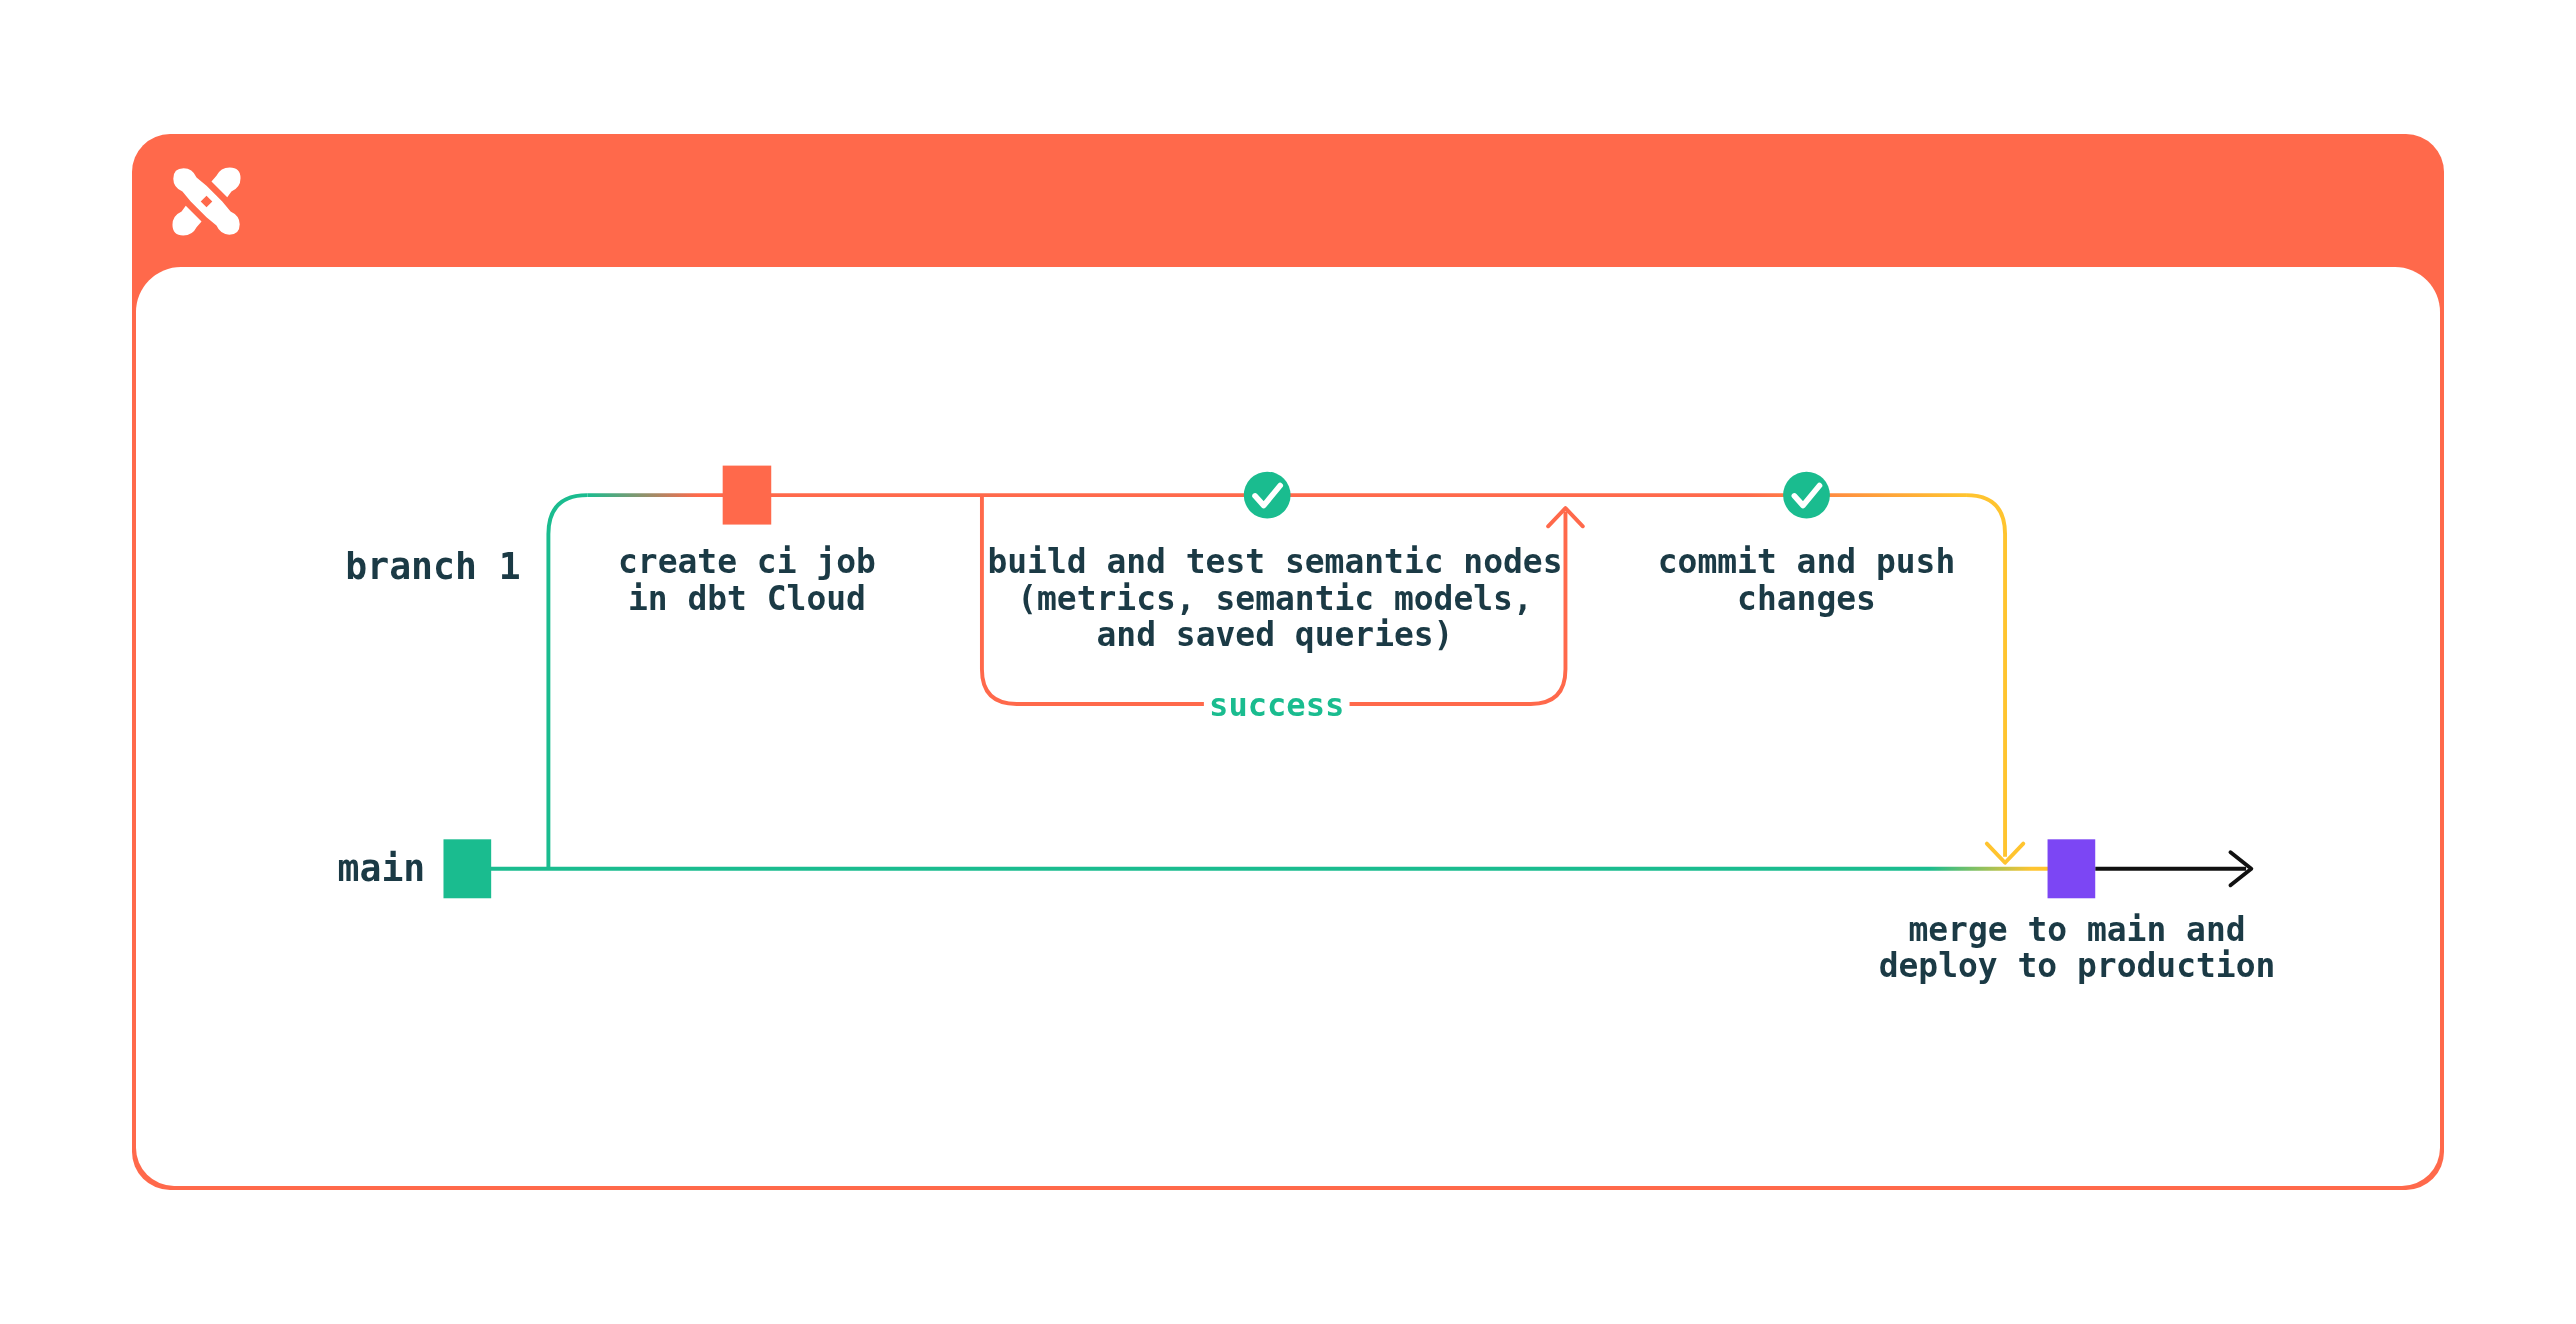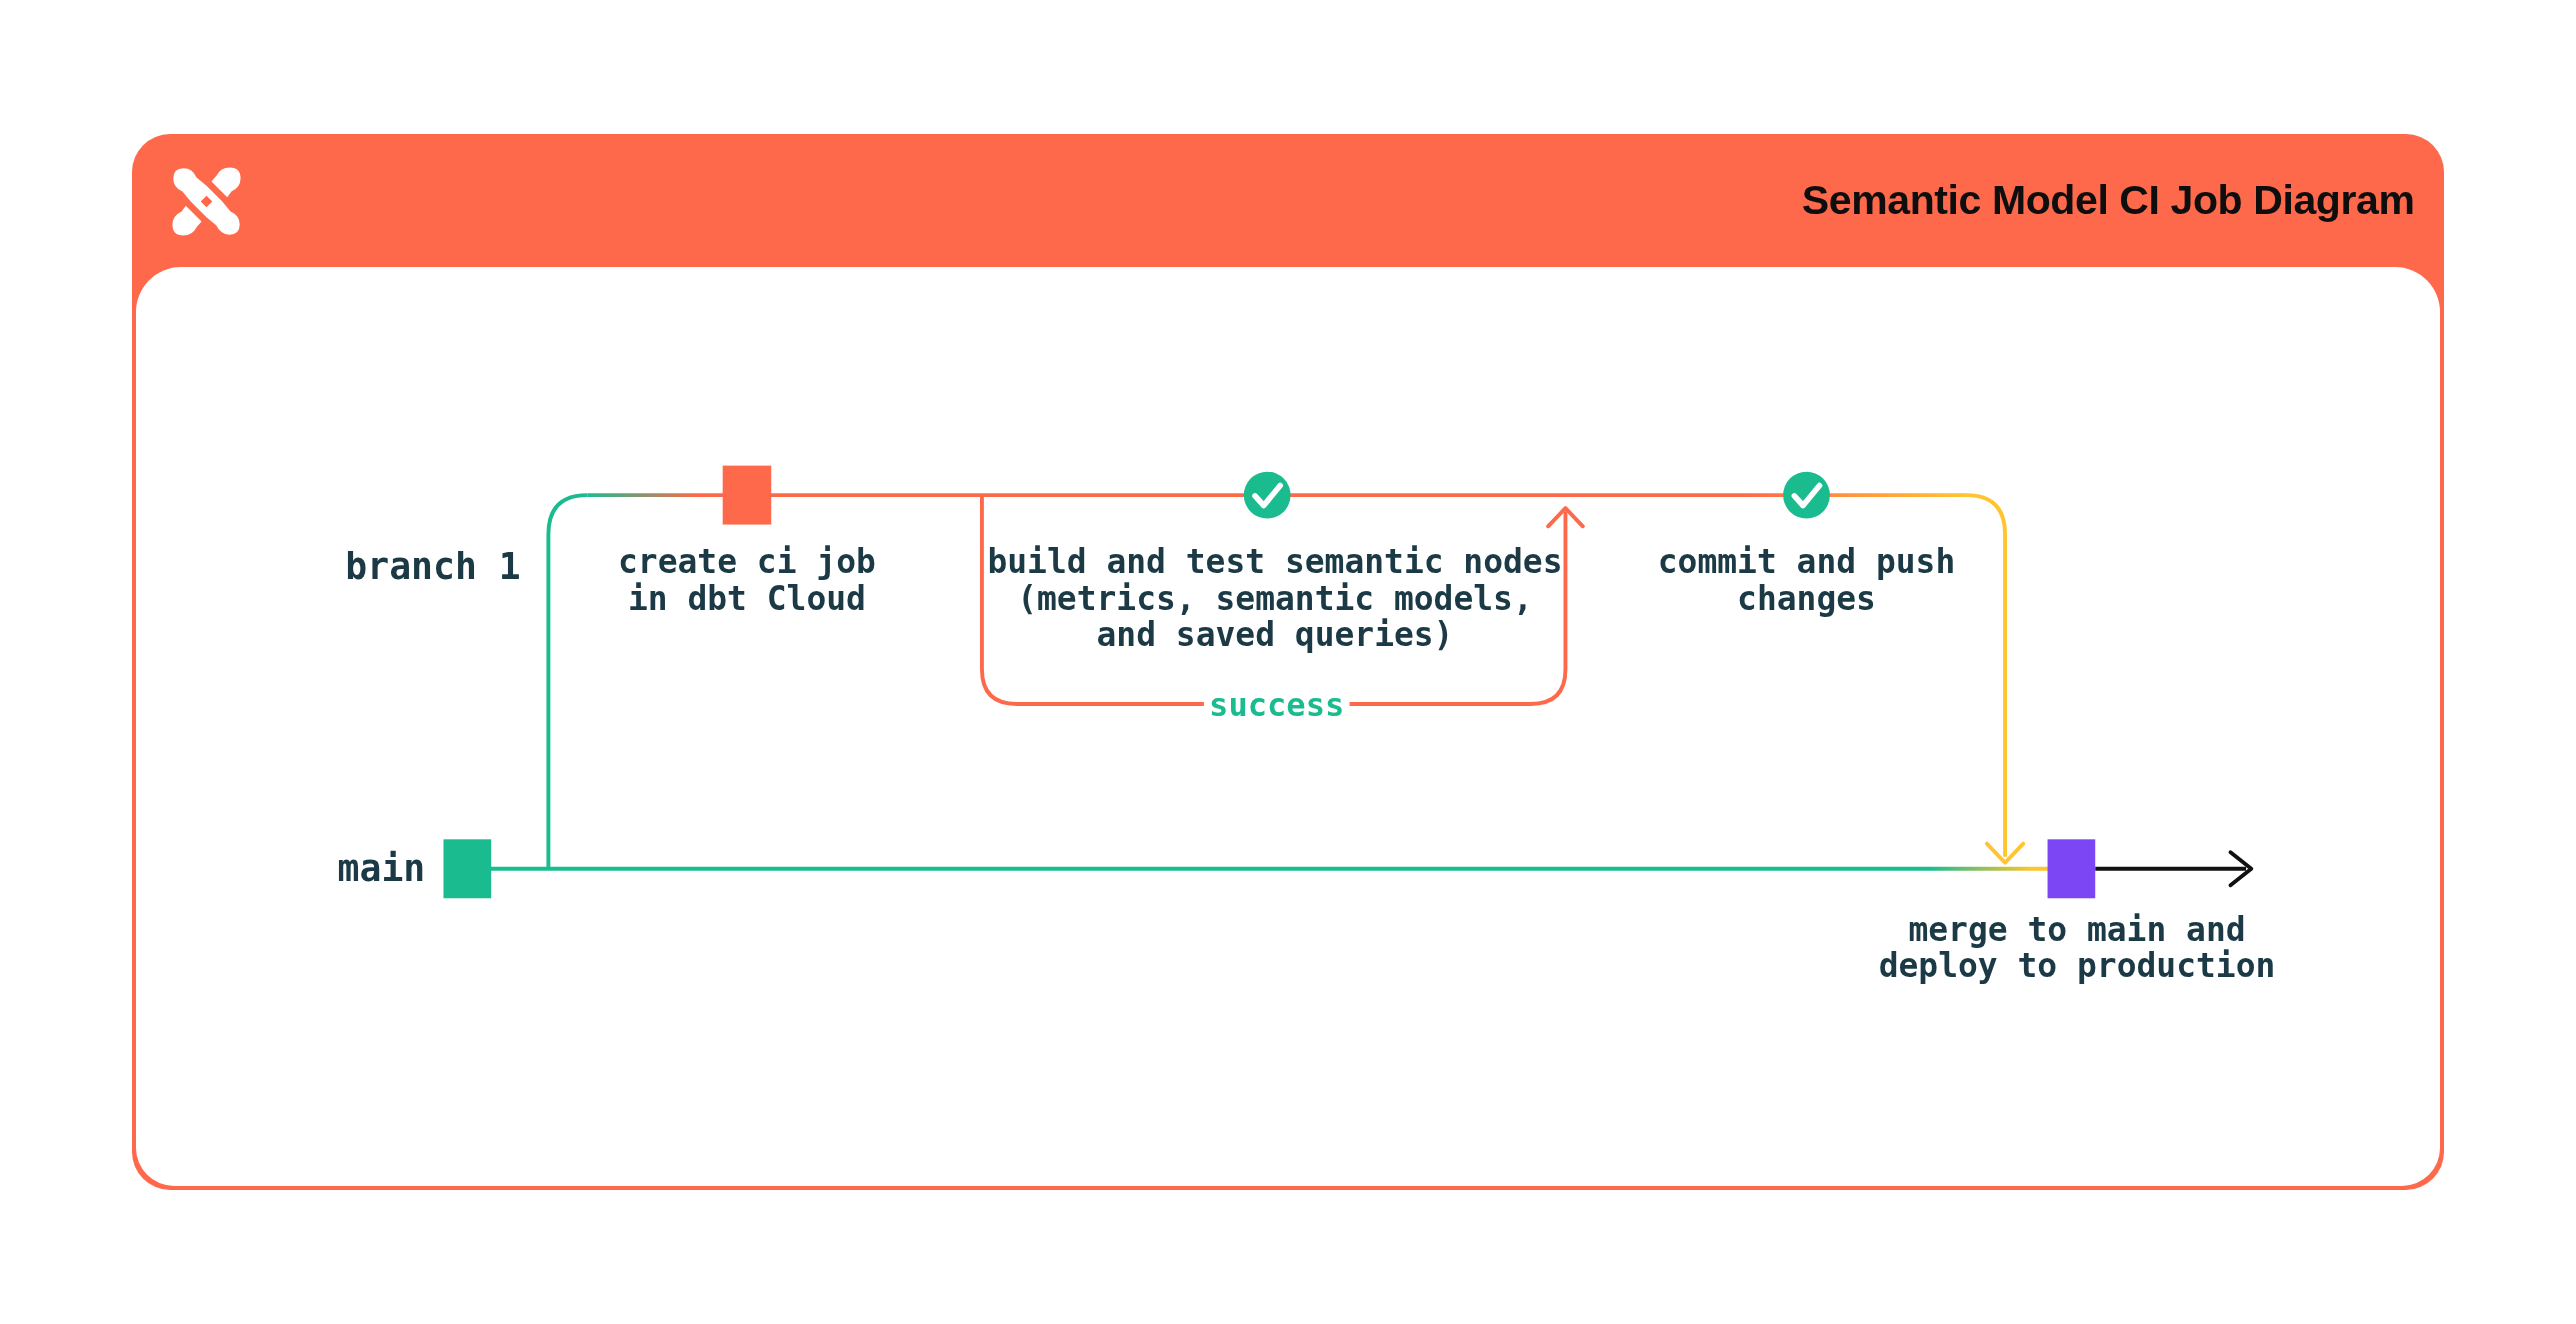--- a/index.html
+++ b/index.html
@@ -56,21 +56,20 @@
 
     <div class="logo-wrap">
       <svg viewBox="0 0 200 200" width="83" height="83">
         <path fill="#FFFFFF" fill-rule="evenodd" d="M100,62 L138,100 L158,124 Q180,134 180,155 Q180,180 155,180 Q134,180 124,158 L100,138 L62,100 L42,76 Q20,66 20,45 Q20,20 45,20 Q66,20 76,42 Z
              M100,86 L114,100 L100,114 L86,100 Z"></path>
         <path fill="#FFFFFF" d="M112,52 L124,38 Q134,18 156,18 Q182,18 182,44 Q182,66 160,76 L150,90 Z"></path>
         <path fill="#FFFFFF" d="M88,148 L76,162 Q66,182 44,182 Q18,182 18,156 Q18,134 40,124 L50,110 Z"></path>
       </svg>
     </div>
 
-    <div class="header-title">Semantic Model CI Job Diagram</div>
   </div>
 
   <svg class="diagram" viewBox="0 0 2970 1527">
     <defs>
       <linearGradient id="gradBranch" gradientUnits="userSpaceOnUse" x1="677" y1="0" x2="2267" y2="0">
         <stop offset="0" style="stop-color:var(--green)"></stop>
         <stop offset="0.08" style="stop-color:var(--orange)"></stop>
         <stop offset="0.84" style="stop-color:var(--orange)"></stop>
         <stop offset="1" style="stop-color:var(--yellow)"></stop>
       </linearGradient>

